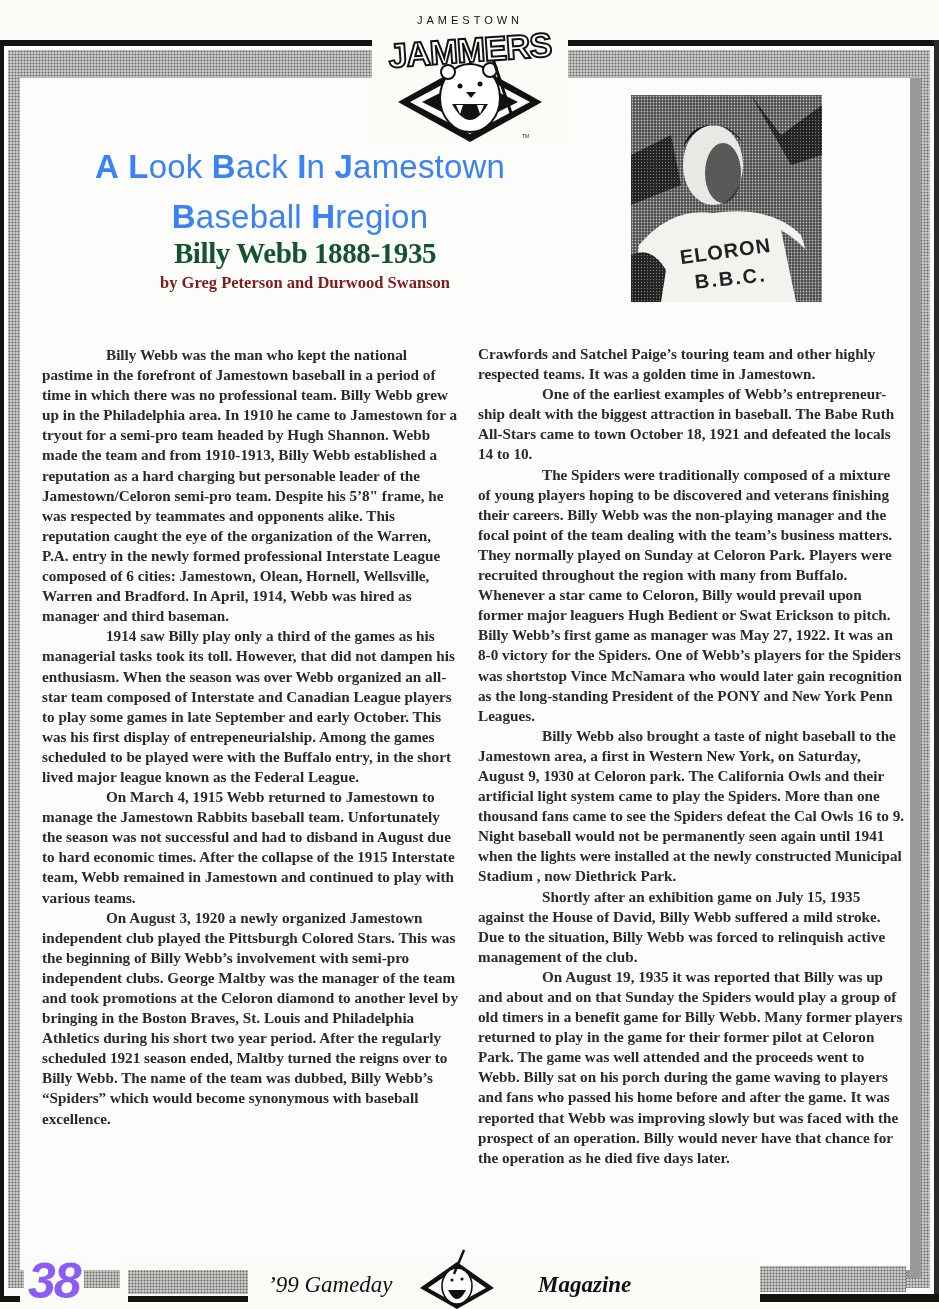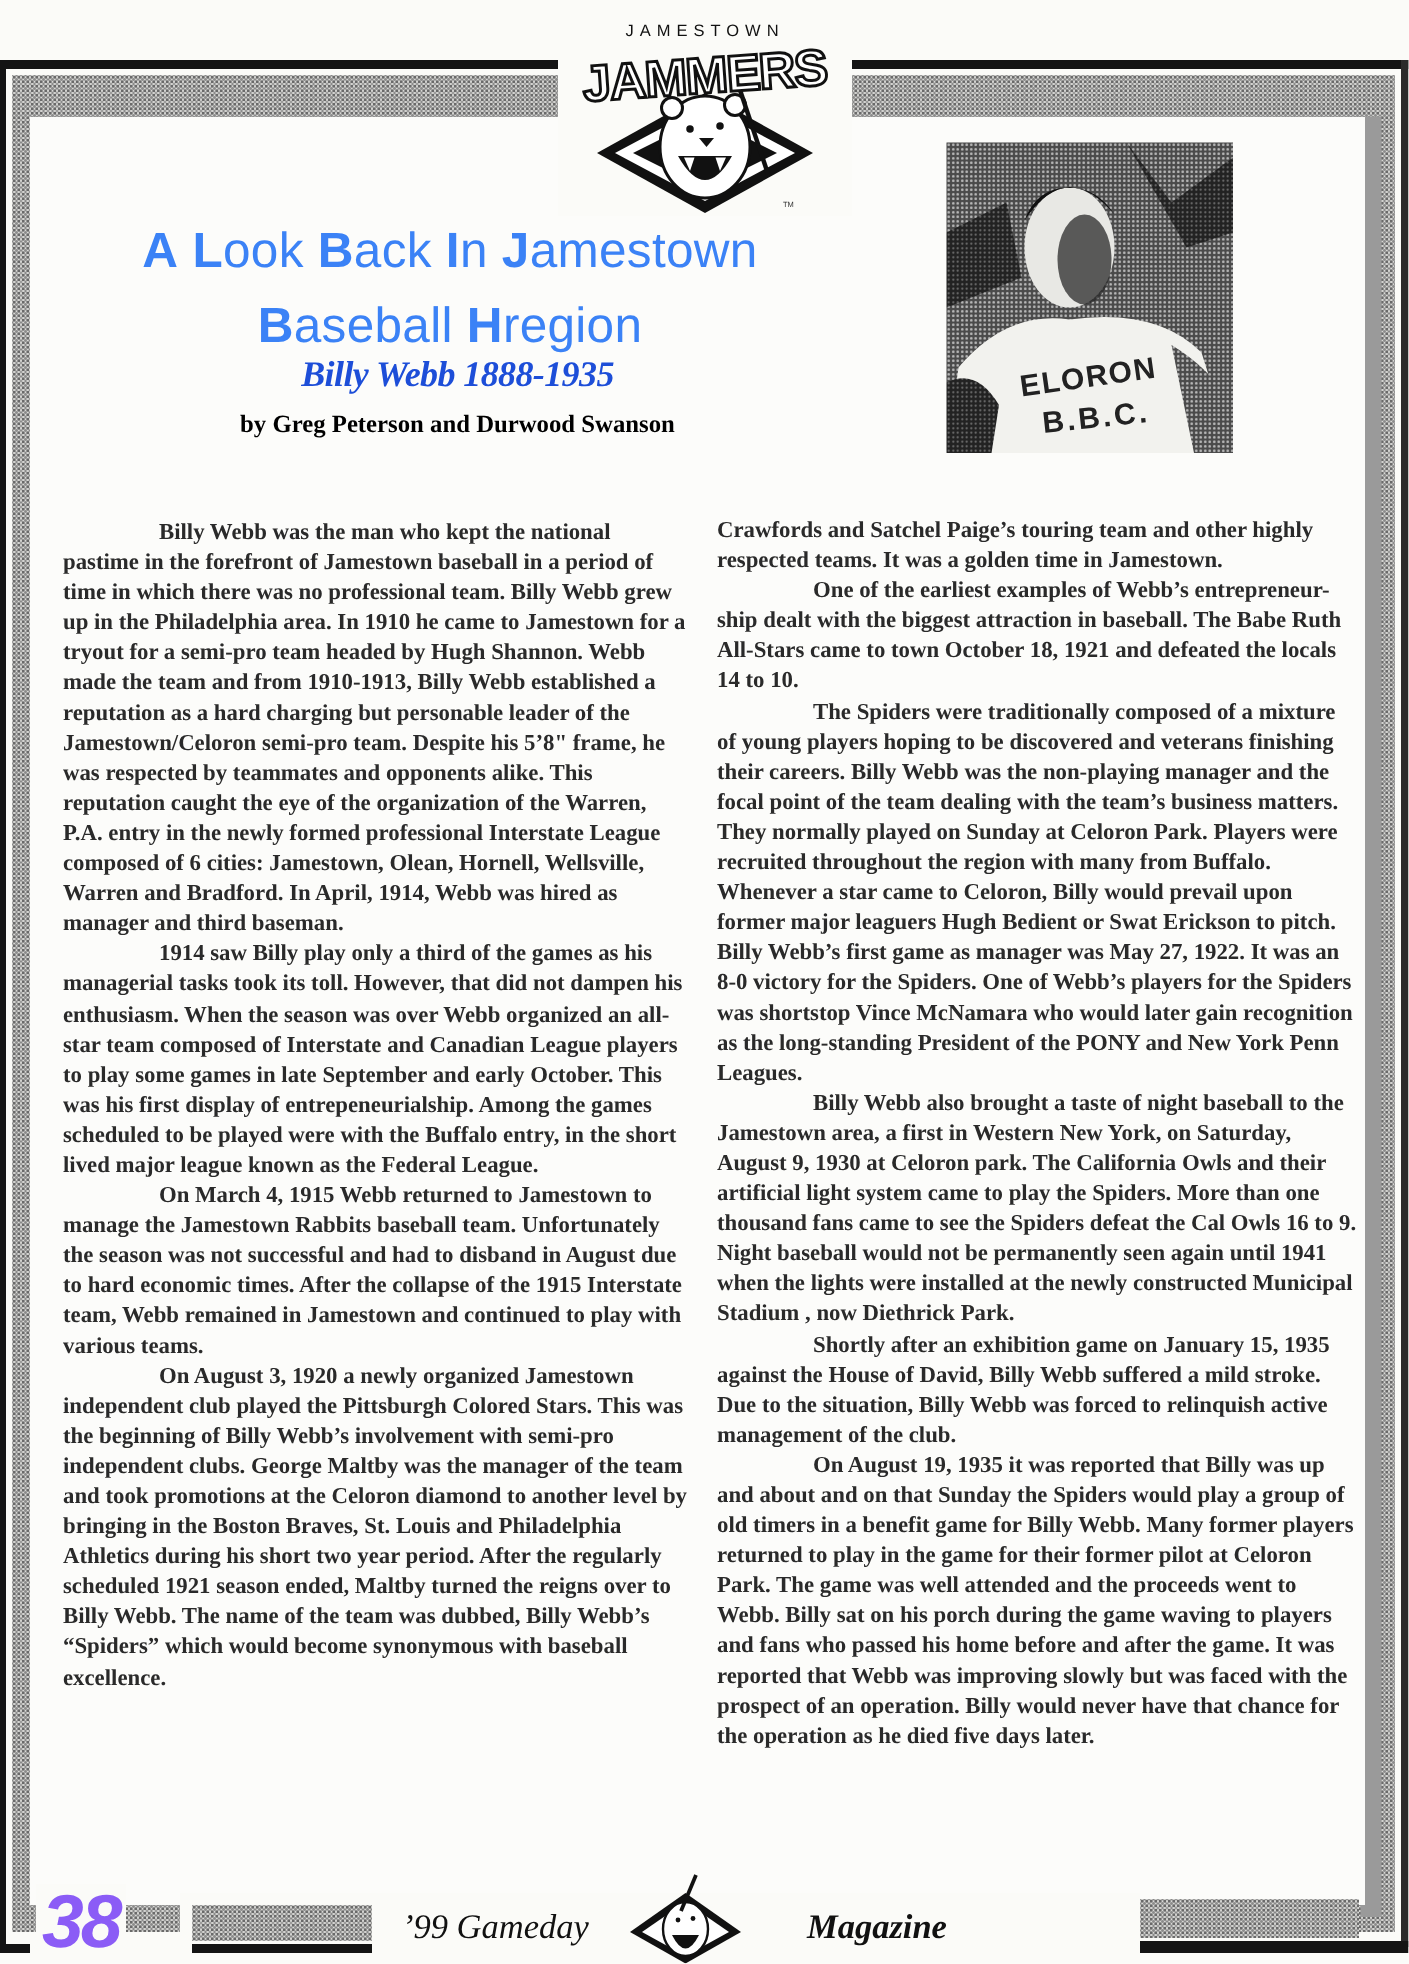--- a/index.html
+++ b/index.html
@@ -49,26 +49,26 @@
   
   .title {
     position: absolute; left: 30px; top: 142px; width: 540px;
     font-family: "Liberation Sans", sans-serif; font-size: 33px; color: #3b82f6;
     text-align: center; line-height: 50px; letter-spacing: 0.2px;
   }
   .title .line { display: block; }
   .title .cap { font-weight: bold; }
   .subtitle {
     position: absolute; left: 60px; top: 237px; width: 490px; text-align: center;
-    font-family: "Liberation Serif", serif; font-style: italic; font-weight: bold;
-    font-size: 24px; color: #1d4ed8; letter-spacing: -0.4px;
+    font-family: "Liberation Serif", serif; font-weight: bold;
+    font-size: 29px; color: #14532d; letter-spacing: -0.4px;
   }
   .byline {
     position: absolute; left: 60px; top: 273px; width: 490px; text-align: center;
-    font-family: "Liberation Serif", serif; font-weight: bold; font-size: 16.5px; color: #000000;
+    font-family: "Liberation Serif", serif; font-weight: bold; font-size: 16.5px; color: #7f1d1d;
   }
 
   
   .column {
     position: absolute; font-size: 15.2px; line-height: 20.1px; color: #2a2a2a;
     text-align: left;
   }
   .col-left { left: 42px; top: 345px; width: 418px; }
   .col-right { left: 478px; top: 344px; width: 428px; }
   .column p { margin: 0; font-weight: bold; }
@@ -172,21 +172,21 @@
     <p class="indent">Billy Webb was the man who kept the national pastime in the forefront of Jamestown baseball in a period of time in which there was no professional team. Billy Webb grew up in the Philadelphia area. In 1910 he came to Jamestown for a tryout for a semi-pro team headed by Hugh Shannon. Webb made the team and from 1910-1913, Billy Webb established a reputation as a hard charging but personable leader of the Jamestown/Celoron semi-pro team. Despite his 5’8" frame, he was respected by teammates and opponents alike. This reputation caught the eye of the organization of the Warren, P.A. entry in the newly formed professional Interstate League composed of 6 cities: Jamestown, Olean, Hornell, Wellsville, Warren and Bradford. In April, 1914, Webb was hired as manager and third baseman.</p>
     <p class="indent">1914 saw Billy play only a third of the games as his managerial tasks took its toll. However, that did not dampen his enthusiasm. When the season was over Webb organized an all-star team composed of Interstate and Canadian League players to play some games in late September and early October. This was his first display of entrepeneurialship. Among the games scheduled to be played were with the Buffalo entry, in the short lived major league known as the Federal League.</p>
     <p class="indent">On March 4, 1915 Webb returned to Jamestown to manage the Jamestown Rabbits baseball team. Unfortunately the season was not successful and had to disband in August due to hard economic times. After the collapse of the 1915 Interstate team, Webb remained in Jamestown and continued to play with various teams.</p>
     <p class="indent">On August 3, 1920 a newly organized Jamestown independent club played the Pittsburgh Colored Stars. This was the beginning of Billy Webb’s involvement with semi-pro independent clubs. George Maltby was the manager of the team and took promotions at the Celoron diamond to another level by bringing in the Boston Braves, St. Louis and Philadelphia Athletics during his short two year period. After the regularly scheduled 1921 season ended, Maltby turned the reigns over to Billy Webb. The name of the team was dubbed, Billy Webb’s “Spiders” which would become synonymous with baseball excellence.</p>
   </div>
 <div class="column col-right" id="col-right">
     <p>Crawfords and Satchel Paige’s touring team and other highly respected teams. It was a golden time in Jamestown.</p>
     <p class="indent">One of the earliest examples of Webb’s entrepreneur-ship dealt with the biggest attraction in baseball. The Babe Ruth All-Stars came to town October 18, 1921 and defeated the locals 14 to 10.</p>
     <p class="indent">The Spiders were traditionally composed of a mixture of young players hoping to be discovered and veterans finishing their careers. Billy Webb was the non-playing manager and the focal point of the team dealing with the team’s business matters. They normally played on Sunday at Celoron Park. Players were recruited throughout the region with many from Buffalo. Whenever a star came to Celoron, Billy would prevail upon former major leaguers Hugh Bedient or Swat Erickson to pitch. Billy Webb’s first game as manager was May 27, 1922. It was an 8-0 victory for the Spiders. One of Webb’s players for the Spiders was shortstop Vince McNamara who would later gain recognition as the long-standing President of the PONY and New York Penn Leagues.</p>
     <p class="indent">Billy Webb also brought a taste of night baseball to the Jamestown area, a first in Western New York, on Saturday, August 9, 1930 at Celoron park. The California Owls and their artificial light system came to play the Spiders. More than one thousand fans came to see the Spiders defeat the Cal Owls 16 to 9. Night baseball would not be permanently seen again until 1941 when the lights were installed at the newly constructed Municipal Stadium , now Diethrick Park.</p>
-    <p class="indent">Shortly after an exhibition game on January 15, 1935 against the House of David, Billy Webb suffered a mild stroke. Due to the situation, Billy Webb was forced to relinquish active management of the club.</p>
+    <p class="indent">Shortly after an exhibition game on July 15, 1935 against the House of David, Billy Webb suffered a mild stroke. Due to the situation, Billy Webb was forced to relinquish active management of the club.</p>
     <p class="indent">On August 19, 1935 it was reported that Billy was up and about and on that Sunday the Spiders would play a group of old timers in a benefit game for Billy Webb. Many former players returned to play in the game for their former pilot at Celoron Park. The game was well attended and the proceeds went to Webb. Billy sat on his porch during the game waving to players and fans who passed his home before and after the game. It was reported that Webb was improving slowly but was faced with the prospect of an operation. Billy would never have that chance for the operation as he died five days later.</p>
   </div>
 
 <div class="footer-white"></div>
 <div class="rule-bottom-left"></div>
 <div class="rule-bottom-mid"></div>
 <div class="rule-bottom-right"></div>
 <div class="footer-band-left halftone"></div>
 <div class="footer-band-right halftone"></div>
 <div class="page-number">38</div>

